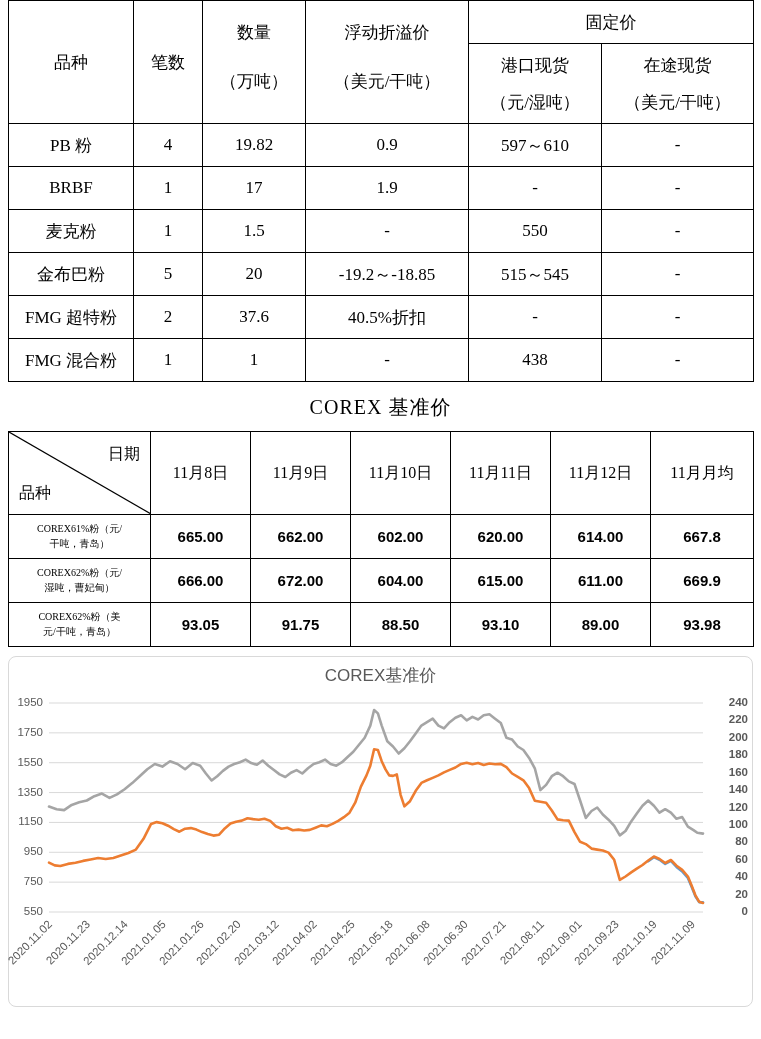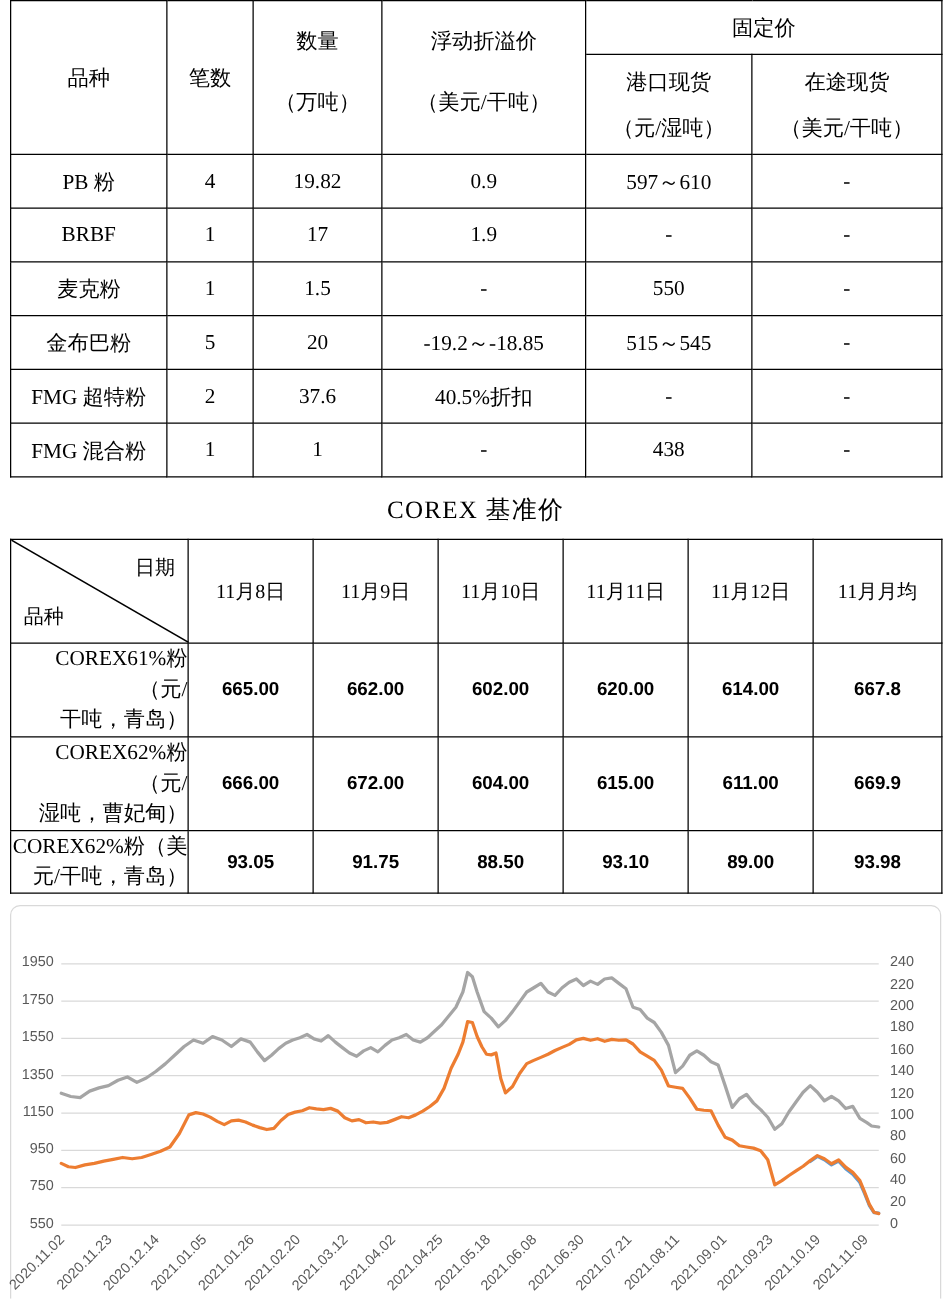--- a/index.html
+++ b/index.html
@@ -16,34 +16,34 @@
   .t1 tbody td{height:42px;}
   .l2a{margin-bottom:26px;}
   .l2b{margin-bottom:10px;text-align:center;}
   .s2a{margin-bottom:14px;}
   
   .sub-title{margin:12px 0 10px 0;text-align:center;font-size:20px;font-weight:normal;letter-spacing:1px;}
   .t2{margin-left:8px;width:745px;}
   .t2 td{border:1.5px solid #000;text-align:center;vertical-align:middle;padding:0;}
   .t2 .hrow td{height:82px;font-size:16px;}
   .t2 tbody td{height:43px;}
-  .t2 .rowlab{font-size:17px;line-height:1.45;text-align:right;}
+  .t2 .rowlab{font-size:10px;line-height:1.45;}
   .t2 .val{font-family:"Liberation Sans","DejaVu Sans",sans-serif;font-size:15px;font-weight:600;}
   .corner{position:relative;}
   .corner svg{position:absolute;left:0;top:0;}
   .corner .c-top{position:absolute;right:10px;top:12px;font-size:16px;}
   .corner .c-bot{position:absolute;left:10px;bottom:10px;font-size:16px;}
   
   .chartbox{position:relative;margin:9px 8px 0 8px;width:743px;height:349px;
             border:1px solid #D9D9D9;border-radius:8px;background:#fff;
             font-family:"Liberation Sans","DejaVu Sans",sans-serif;}
   .chart-title{position:absolute;left:0;top:7px;width:100%;text-align:center;
                font-size:17px;color:#595959;}
   .ylab{position:absolute;width:34px;text-align:right;font-size:11.5px;color:#595959;left:0;}
-  .ylab2{position:absolute;width:36px;text-align:left;font-size:11.5px;color:#595959;left:703px;}
+  .ylab2{position:absolute;width:36px;text-align:right;font-size:11.5px;color:#595959;left:703px;font-weight:bold;}
   .xlab{position:absolute;width:0;height:0;top:261px;}
   .xlab span{position:absolute;right:3px;top:0;white-space:nowrap;font-size:11.5px;color:#595959;
              transform:rotate(-45deg);transform-origin:100% 0;}
   .legend{position:absolute;left:0;bottom:9px;width:100%;display:flex;justify-content:center;
           align-items:center;gap:52px;}
   .legend-item{display:flex;align-items:center;font-size:13px;color:#595959;}
   .legend-swatch{display:inline-block;width:36px;height:3px;margin-right:3px;}
 </style>
 </head>
 <body>
@@ -200,20 +200,21 @@
           <td class="val">91.75</td>
           <td class="val">88.50</td>
           <td class="val">93.10</td>
           <td class="val">89.00</td>
           <td class="val">93.98</td>
         </tr>
       </tbody>
   </table>
 
   <div class="chartbox">
+    <div class="chart-title">COREX基准价</div>
     <svg id="chart-svg" width="743" height="349" viewBox="0 0 743 349" style="position:absolute;left:0;top:0;">
         <line x1="40" x2="694" y1="46" y2="46" stroke="#D9D9D9" stroke-width="1"></line>
         <line x1="40" x2="694" y1="75.85714285714286" y2="75.85714285714286" stroke="#D9D9D9" stroke-width="1"></line>
         <line x1="40" x2="694" y1="105.71428571428572" y2="105.71428571428572" stroke="#D9D9D9" stroke-width="1"></line>
         <line x1="40" x2="694" y1="135.57142857142856" y2="135.57142857142856" stroke="#D9D9D9" stroke-width="1"></line>
         <line x1="40" x2="694" y1="165.42857142857144" y2="165.42857142857144" stroke="#D9D9D9" stroke-width="1"></line>
         <line x1="40" x2="694" y1="195.28571428571428" y2="195.28571428571428" stroke="#D9D9D9" stroke-width="1"></line>
         <line x1="40" x2="694" y1="225.14285714285714" y2="225.14285714285714" stroke="#D9D9D9" stroke-width="1"></line>
         <line x1="40" x2="694" y1="255" y2="255" stroke="#D9D9D9" stroke-width="1"></line>
         <polyline points="639.2,204.2 644.9,200.1 650.5,202.8 656.2,206.9 661.9,203.9 667.5,209.9 673.2,214.4 678.9,221.0 682.7,229.9 686.4,239.2 690.2,245.1 694.0,245.4" fill="none" stroke="#5B9BD5" stroke-width="2.6" stroke-linejoin="round" stroke-linecap="round"></polyline>

